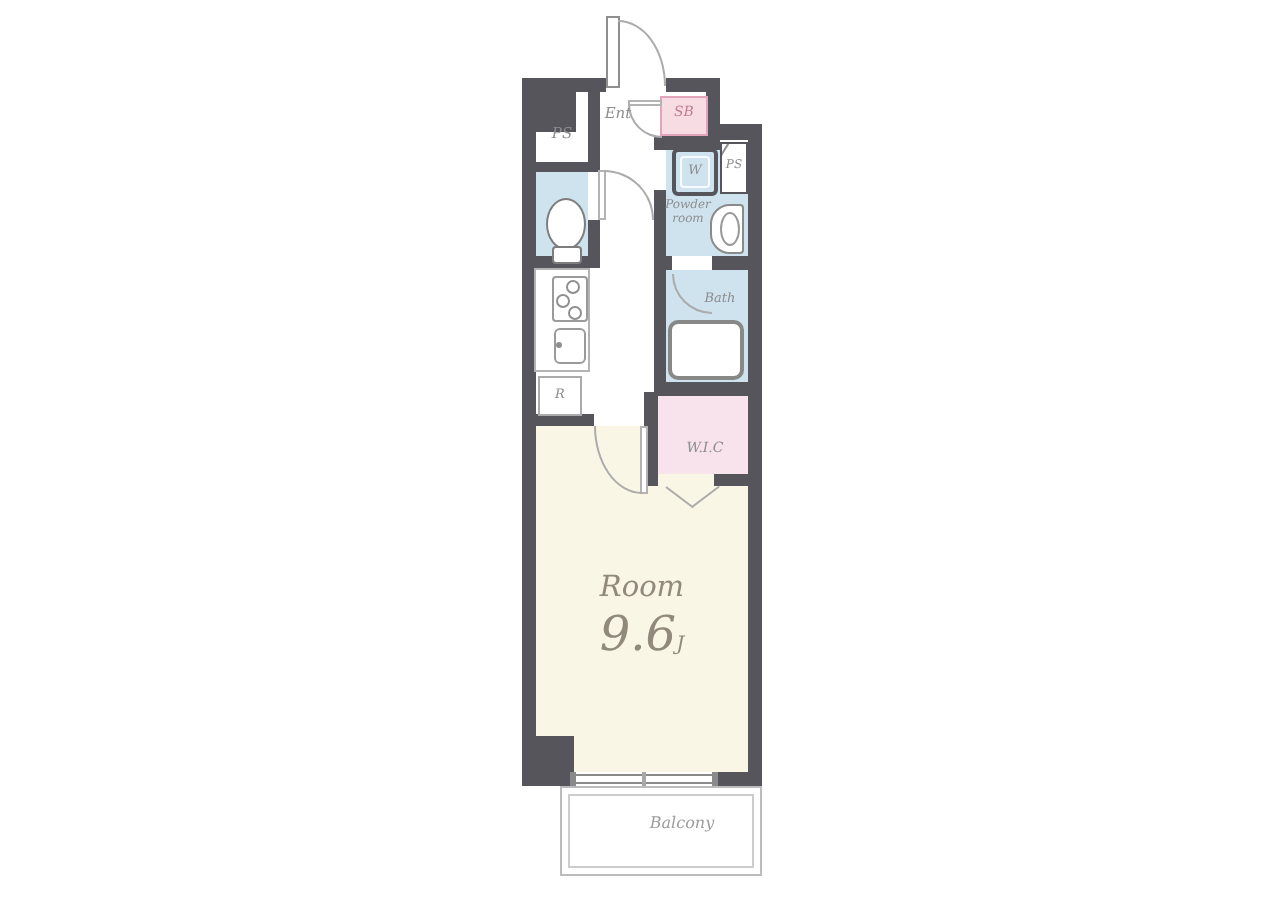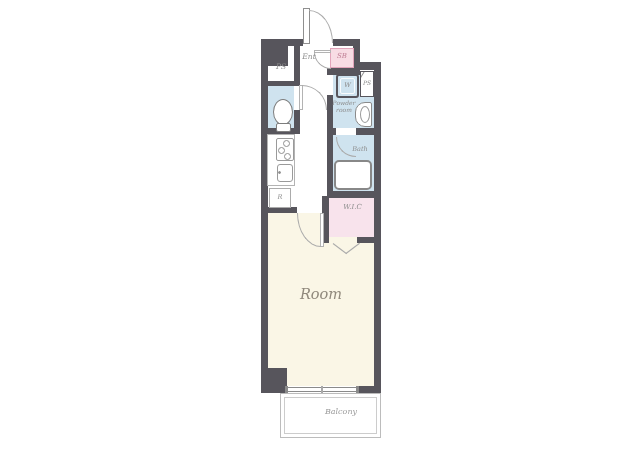--- a/index.html
+++ b/index.html
@@ -90,28 +90,31 @@
   <div class="fix" style="left:276px;top:138px;width:18px;height:23px;border-radius:2px;">
   </div>
   <div class="circ" style="left:283px;top:140px;width:7px;height:7px;"></div>
   <div class="circ" style="left:278px;top:147px;width:7px;height:7px;"></div>
   <div class="circ" style="left:284px;top:153px;width:7px;height:7px;"></div>
   <div class="fix" style="left:277px;top:164px;width:16px;height:18px;border-radius:3px;"></div>
   <div class="circ" style="left:278px;top:171px;width:3px;height:3px;background:#8f8f8f;"></div>
   <div class="fix" style="left:269px;top:188px;width:22px;height:20px;border-color:#ababab;"></div>
   <div class="lbl" style="left:269px;top:194px;width:22px;font-size:6.5px;">R</div>
 
-  <div class="lbl" style="left:329px;top:204px;width:47px;font-size:7px;">W.I.C</div>
+  <div class="lbl" style="left:329px;top:221px;width:47px;font-size:7px;">W.I.C</div>
   <div class="line" style="left:333px;top:243px;width:17px;transform:rotate(37deg);background:#ababab;"></div>
   <div class="line" style="left:346px;top:253px;width:17px;transform:rotate(-37deg);background:#ababab;"></div>
 
   <div class="thin" style="left:320px;top:213px;width:4px;height:34px;"></div>
   <div class="arc sw" style="left:297px;top:213px;width:24px;height:34px;"></div>
 
   <div class="lbl" style="left:268px;top:287px;width:106px;font-size:14.5px;color:var(--room-label,#90897c);">Room</div>
+  <div class="lbl" style="left:268px;top:304px;width:106px;font-size:24px;color:var(--room-label,#90897c);">
+    <span>9.6</span><span style="font-size:10px;">J</span>
+  </div>
 
   <div class="fl" style="left:287px;top:387px;width:70px;height:1px;background:#8a8a8a;"></div>
   <div class="fl" style="left:287px;top:391px;width:70px;height:1px;background:#8a8a8a;"></div>
   <div class="fl" style="left:285px;top:386px;width:3px;height:7px;background:#8a8a8a;"></div>
   <div class="fl" style="left:356px;top:386px;width:3px;height:7px;background:#8a8a8a;"></div>
   <div class="fl" style="left:321px;top:386px;width:2px;height:7px;background:#a8a8a8;"></div>
 
   <div class="fl" style="left:280px;top:393px;width:101px;height:45px;background:#ffffff;border:1px solid #bcbcbc;box-sizing:border-box;">
     <div style="position:absolute;left:3px;top:3px;right:3px;bottom:3px;border:1px solid #cccccc;"></div>
   </div>

